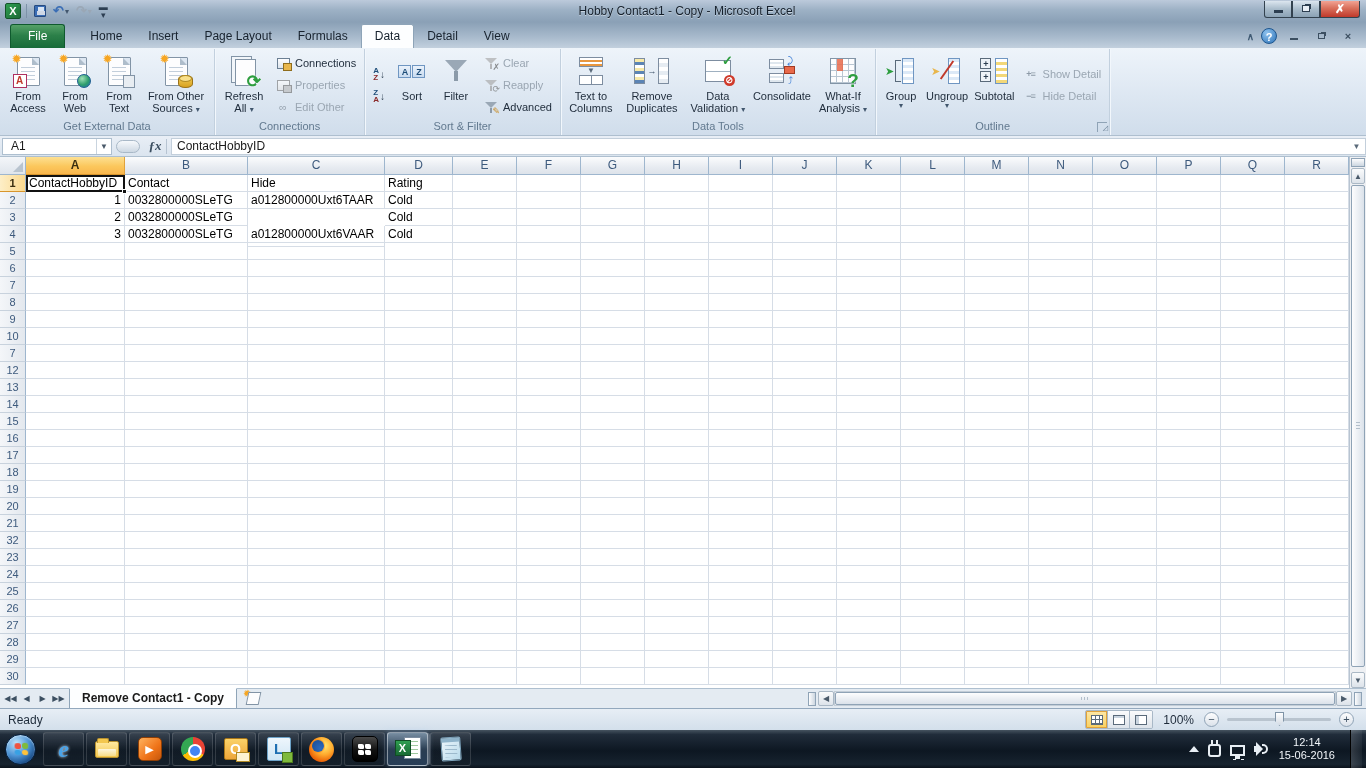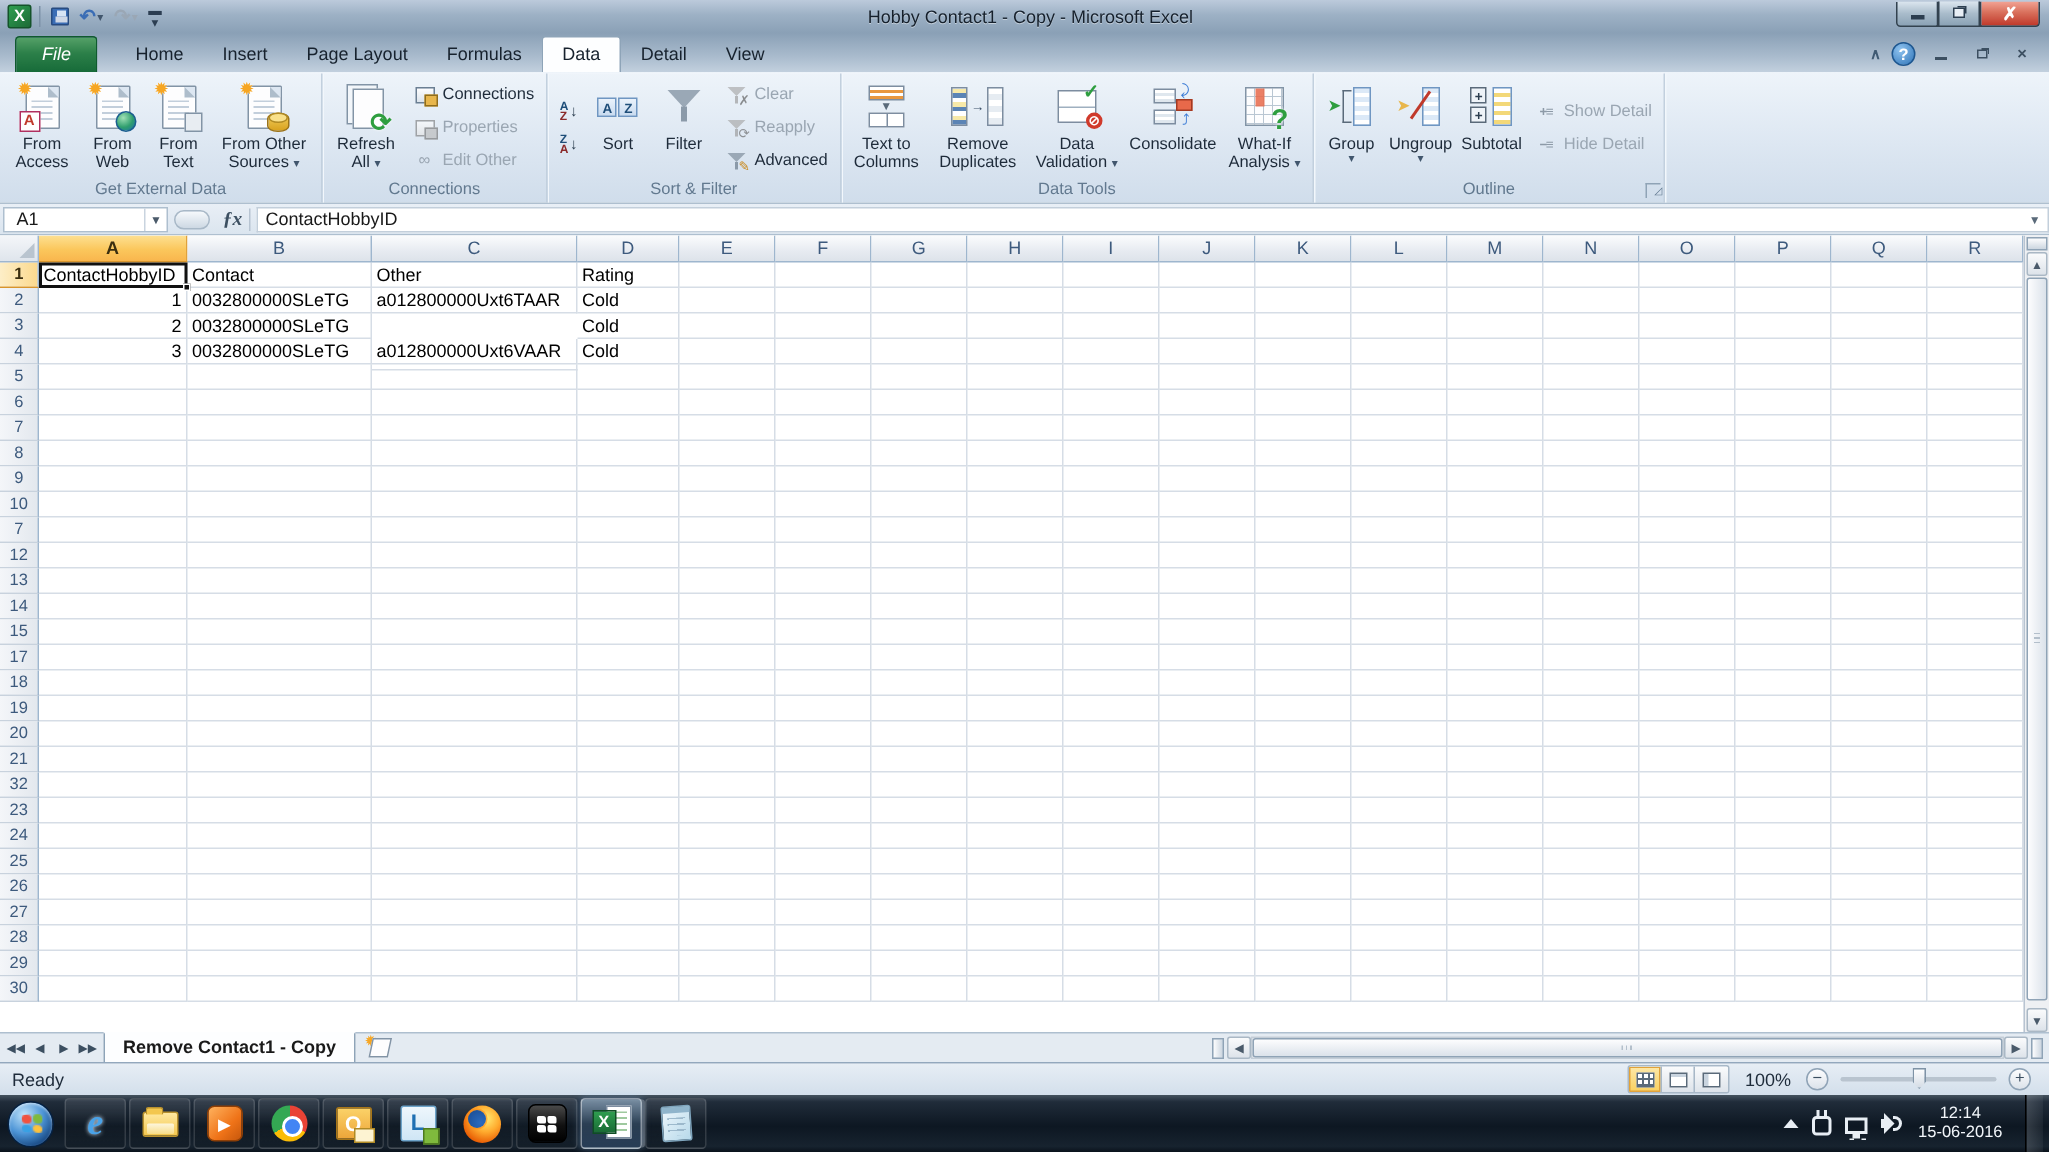--- a/index.html
+++ b/index.html
@@ -24,21 +24,21 @@
 .winbtns { display:flex; margin-right:6px; margin-top:-4px; }
 .winbtn { width:28px; height:17px; border:1px solid #33424f; border-top:none; display:flex; align-items:center; justify-content:center; background:linear-gradient(180deg,#dce6ef,#a9bccb 50%,#8ba2b5); }
 .winbtn.min { border-radius:0 0 0 3px; }
 .winbtn.close { width:40px; background:linear-gradient(180deg,#f2a394,#d9705c 45%,#c0392b); border-radius:0 0 3px 0; color:#fff; font-weight:bold; font-size:12px; }
 .glyph-min { width:9px; height:3px; background:#2c3e50; margin-top:6px; }
 .glyph-restore { width:8px; height:7px; border:1px solid #2c3e50; background:#e8eef5; box-shadow:2px -2px 0 -1px #2c3e50; }
 
 
 .tabrow { height:26px; background:linear-gradient(180deg,#8aa0b6,#a9bbcd 60%,#c2d0de); display:flex; align-items:flex-end; padding-left:10px; flex:0 0 auto; position:relative; }
 .tab { padding:4px 13px 5px; font-size:12px; color:#17222e; }
-.tab.file { background:linear-gradient(180deg,#55a168,#2c8049 45%,#176b39); color:#fff; border:1px solid #0f5a2e; border-bottom:none; border-radius:3px 3px 0 0; padding:4px 17px 5px; margin-right:12px;font-style:italic; }
+.tab.file { background:linear-gradient(180deg,#55a168,#2c8049 45%,#176b39); color:#fff; border:1px solid #0f5a2e; border-bottom:none; border-radius:3px 3px 0 0; padding:4px 17px 5px; margin-right:12px; }
 .tab.active { background:#fdfeff; border:1px solid #8ea4b8; border-bottom:none; border-radius:2.5px 2.5px 0 0; }
 .tabrow-right { margin-left:auto; display:flex; align-items:center; gap:7px; padding:0 8px 4px 0; }
 .rib-collapse { color:#3f5a73; font-size:10px; font-weight:bold; }
 .help-btn { width:16px; height:16px; border-radius:50%; background:radial-gradient(circle at 35% 30%,#8fc3ef,#2f74b8); color:#fff; font-weight:bold; font-size:11px; text-align:center; line-height:16px; border:1px solid #1d568f; }
 .docbtn { width:20px; height:15px; display:flex; align-items:center; justify-content:center; color:#3c4f61; font-weight:bold; font-size:11px; }
 .glyph-min2 { width:8px; height:2px; background:#3c4f61; margin-top:5px; }
 .glyph-restore2 { width:7px; height:6px; border:1px solid #3c4f61; box-shadow:2px -2px 0 -1px #3c4f61; }
 
 
 .ribbon { height:88px; background:linear-gradient(180deg,#eef4fa 0%,#dde7f2 55%,#d0ddeb 100%); border-bottom:1px solid #aebfcf; display:flex; flex:0 0 auto; padding-top:1px; }
@@ -578,21 +578,21 @@
           <div class="col-hdr" style="width: 64px;">N</div>
           <div class="col-hdr" style="width: 64px;">O</div>
           <div class="col-hdr" style="width: 64px;">P</div>
           <div class="col-hdr" style="width: 64px;">Q</div>
           <div class="col-hdr" style="width: 64px;">R</div>
         </div>
         <div class="grid-row">
           <div class="row-hdr sel">1</div>
           <div class="cell sel-cell" style="width: 99px;">ContactHobbyID<div class="fill-handle"></div></div>
           <div class="cell" style="width: 123px;">Contact</div>
-          <div class="cell" style="width: 137px;">Other</div>
+          <div class="cell" style="width: 137px;">Hide</div>
           <div class="cell" style="width: 68px;">Rating</div>
           <div class="cell" style="width: 64px;"></div>
           <div class="cell" style="width: 64px;"></div>
           <div class="cell" style="width: 64px;"></div>
           <div class="cell" style="width: 64px;"></div>
           <div class="cell" style="width: 64px;"></div>
           <div class="cell" style="width: 64px;"></div>
           <div class="cell" style="width: 64px;"></div>
           <div class="cell" style="width: 64px;"></div>
           <div class="cell" style="width: 64px;"></div>
@@ -870,20 +870,41 @@
           <div class="cell" style="width: 64px;"></div>
           <div class="cell" style="width: 64px;"></div>
           <div class="cell" style="width: 64px;"></div>
           <div class="cell" style="width: 64px;"></div>
           <div class="cell" style="width: 64px;"></div>
           <div class="cell" style="width: 64px;"></div>
           <div class="cell" style="width: 64px;"></div>
         </div>
         <div class="grid-row">
           <div class="row-hdr">15</div>
+          <div class="cell" style="width: 99px;"></div>
+          <div class="cell" style="width: 123px;"></div>
+          <div class="cell" style="width: 137px;"></div>
+          <div class="cell" style="width: 68px;"></div>
+          <div class="cell" style="width: 64px;"></div>
+          <div class="cell" style="width: 64px;"></div>
+          <div class="cell" style="width: 64px;"></div>
+          <div class="cell" style="width: 64px;"></div>
+          <div class="cell" style="width: 64px;"></div>
+          <div class="cell" style="width: 64px;"></div>
+          <div class="cell" style="width: 64px;"></div>
+          <div class="cell" style="width: 64px;"></div>
+          <div class="cell" style="width: 64px;"></div>
+          <div class="cell" style="width: 64px;"></div>
+          <div class="cell" style="width: 64px;"></div>
+          <div class="cell" style="width: 64px;"></div>
+          <div class="cell" style="width: 64px;"></div>
+          <div class="cell" style="width: 64px;"></div>
+        </div>
+        <div class="grid-row">
+          <div class="row-hdr">16</div>
           <div class="cell" style="width: 99px;"></div>
           <div class="cell" style="width: 123px;"></div>
           <div class="cell" style="width: 137px;"></div>
           <div class="cell" style="width: 68px;"></div>
           <div class="cell" style="width: 64px;"></div>
           <div class="cell" style="width: 64px;"></div>
           <div class="cell" style="width: 64px;"></div>
           <div class="cell" style="width: 64px;"></div>
           <div class="cell" style="width: 64px;"></div>
           <div class="cell" style="width: 64px;"></div>

